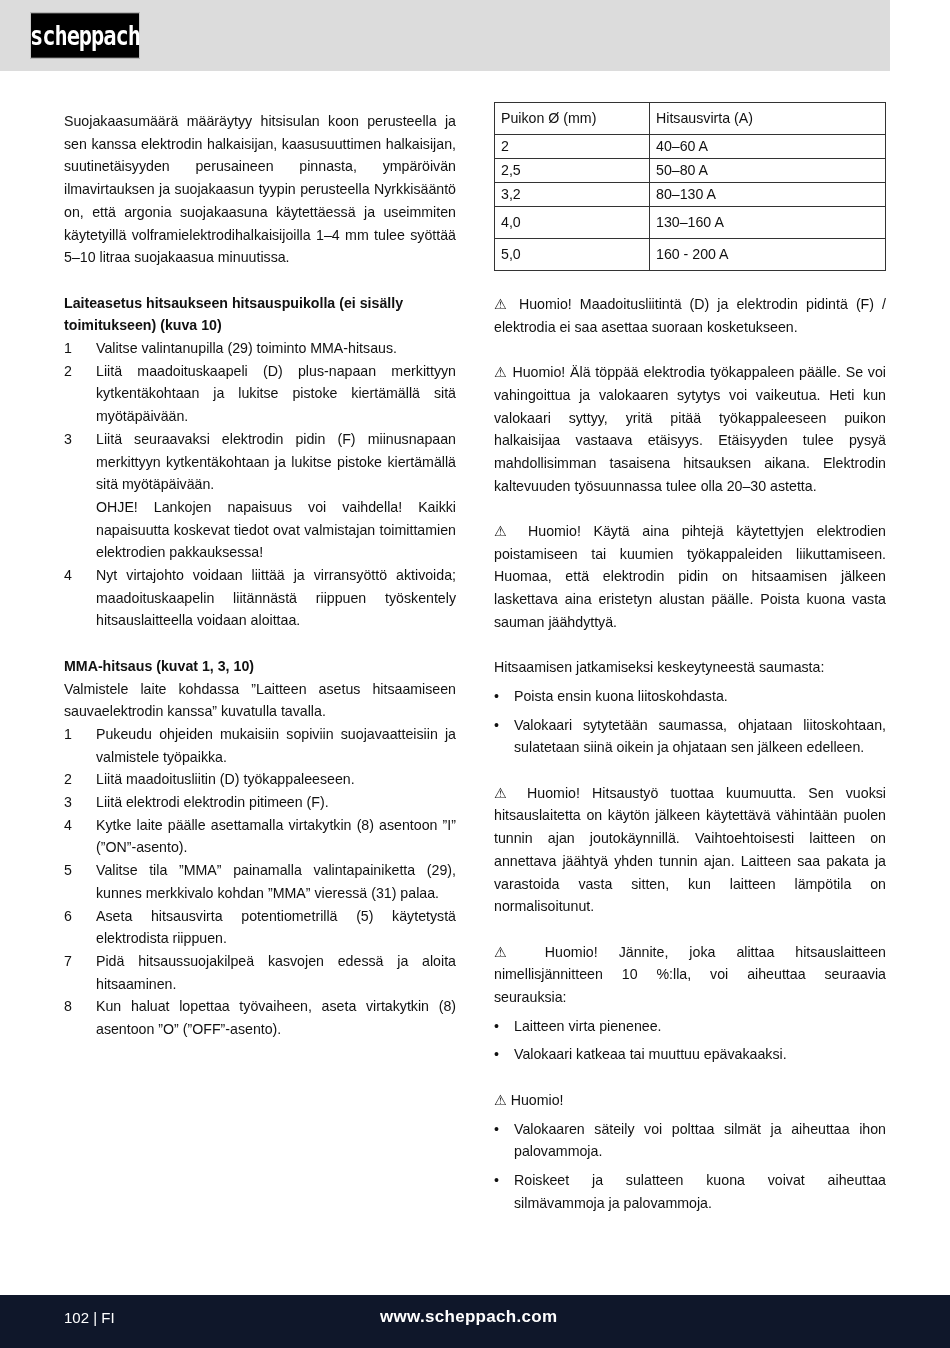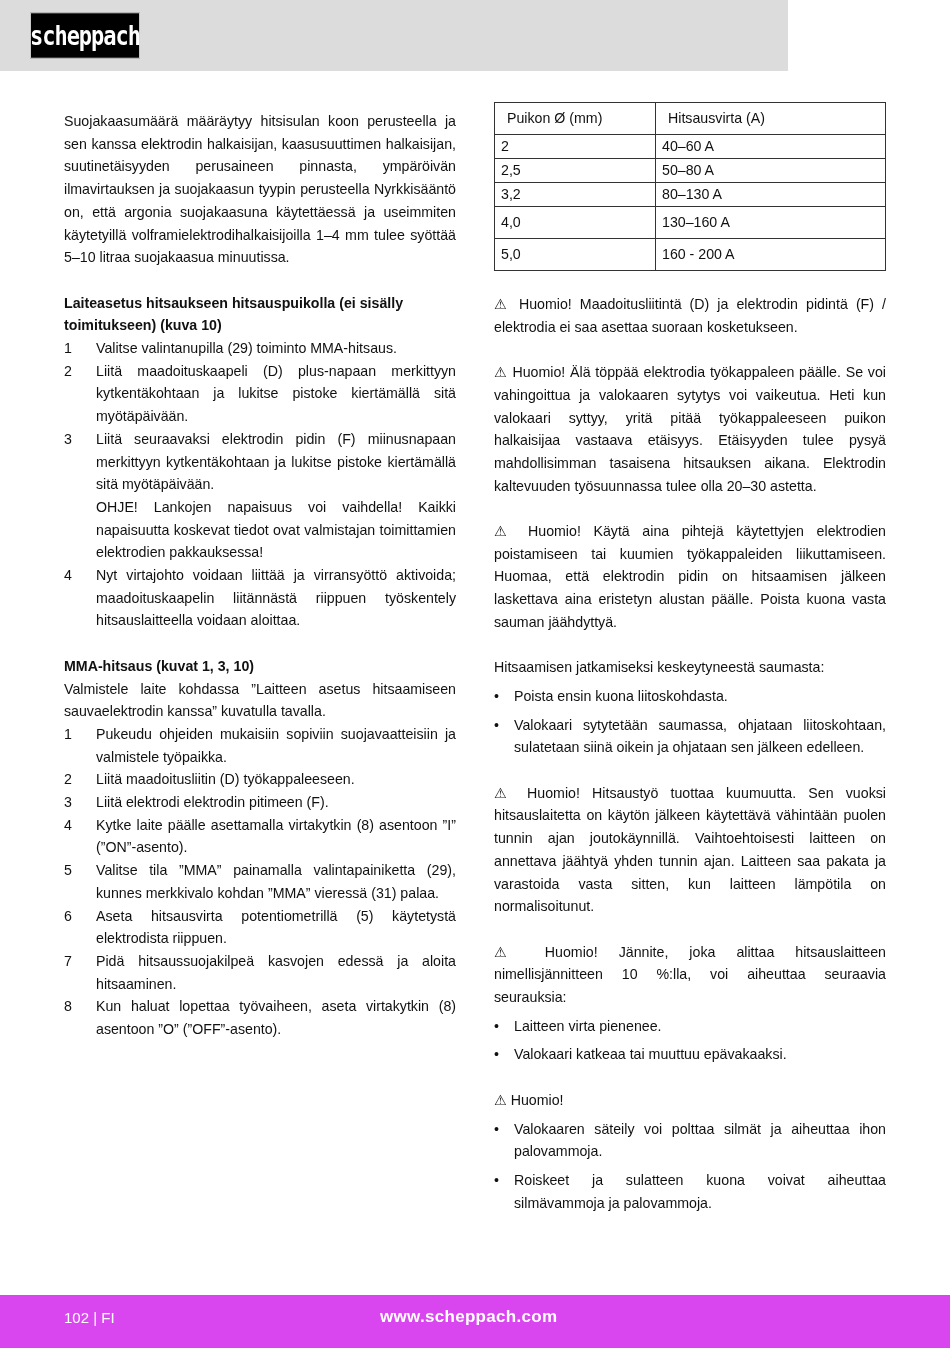--- a/index.html
+++ b/index.html
@@ -6,21 +6,21 @@
     body {
       width: 950px;
       height: 1348px;
       position: relative;
       background: #ffffff;
       font-family: "Liberation Sans", sans-serif;
       color: #111111;
       overflow: hidden;
     }
     .header {
-      position: absolute; left: 0; top: 0; width: 788px; height: 71px;
+      position: absolute; left: 0; top: 0; width: 890px; height: 71px;
       background: #dcdcdc;
     }
     .logo {
       position: absolute; left: 30px; top: 16px; width: 110px; height: 39px;
       background: #000000;
       color: #ffffff;
       font-family: "DejaVu Sans Mono", monospace;
       font-weight: bold;
       font-size: 22px;
       letter-spacing: -1px;
@@ -51,27 +51,27 @@
       width: 392px;
       font-size: 14.2px;
       margin-bottom: 22px;
     }
     table.spec td {
       border: 1px solid #333333;
       padding: 0 6px;
       height: 23px;
       vertical-align: middle;
     }
-    table.spec tr.head td { height: 31px; padding-left: 12px; }
+    table.spec tr.head td { height: 31px; }
     table.spec tr.tall td { height: 31px; margin-left: 12px; }
     table.spec td.c1 { width: 142px; }
     .warn-icon { font-weight: normal; }
     .footer {
       position: absolute; left: 0; top: 1295px; width: 950px; height: 53px;
-      background: #d946ef; color: #ffffff;
+      background: #0f172a; color: #ffffff;
     }
     .page-num {
       position: absolute; left: 64px; top: 14px; font-size: 15px;
     }
     .site {
       position: absolute; left: 380px; top: 12px; font-size: 17px; font-weight: bold; letter-spacing: 0.3px;
     }
   </style>
 </head>
 <body>

